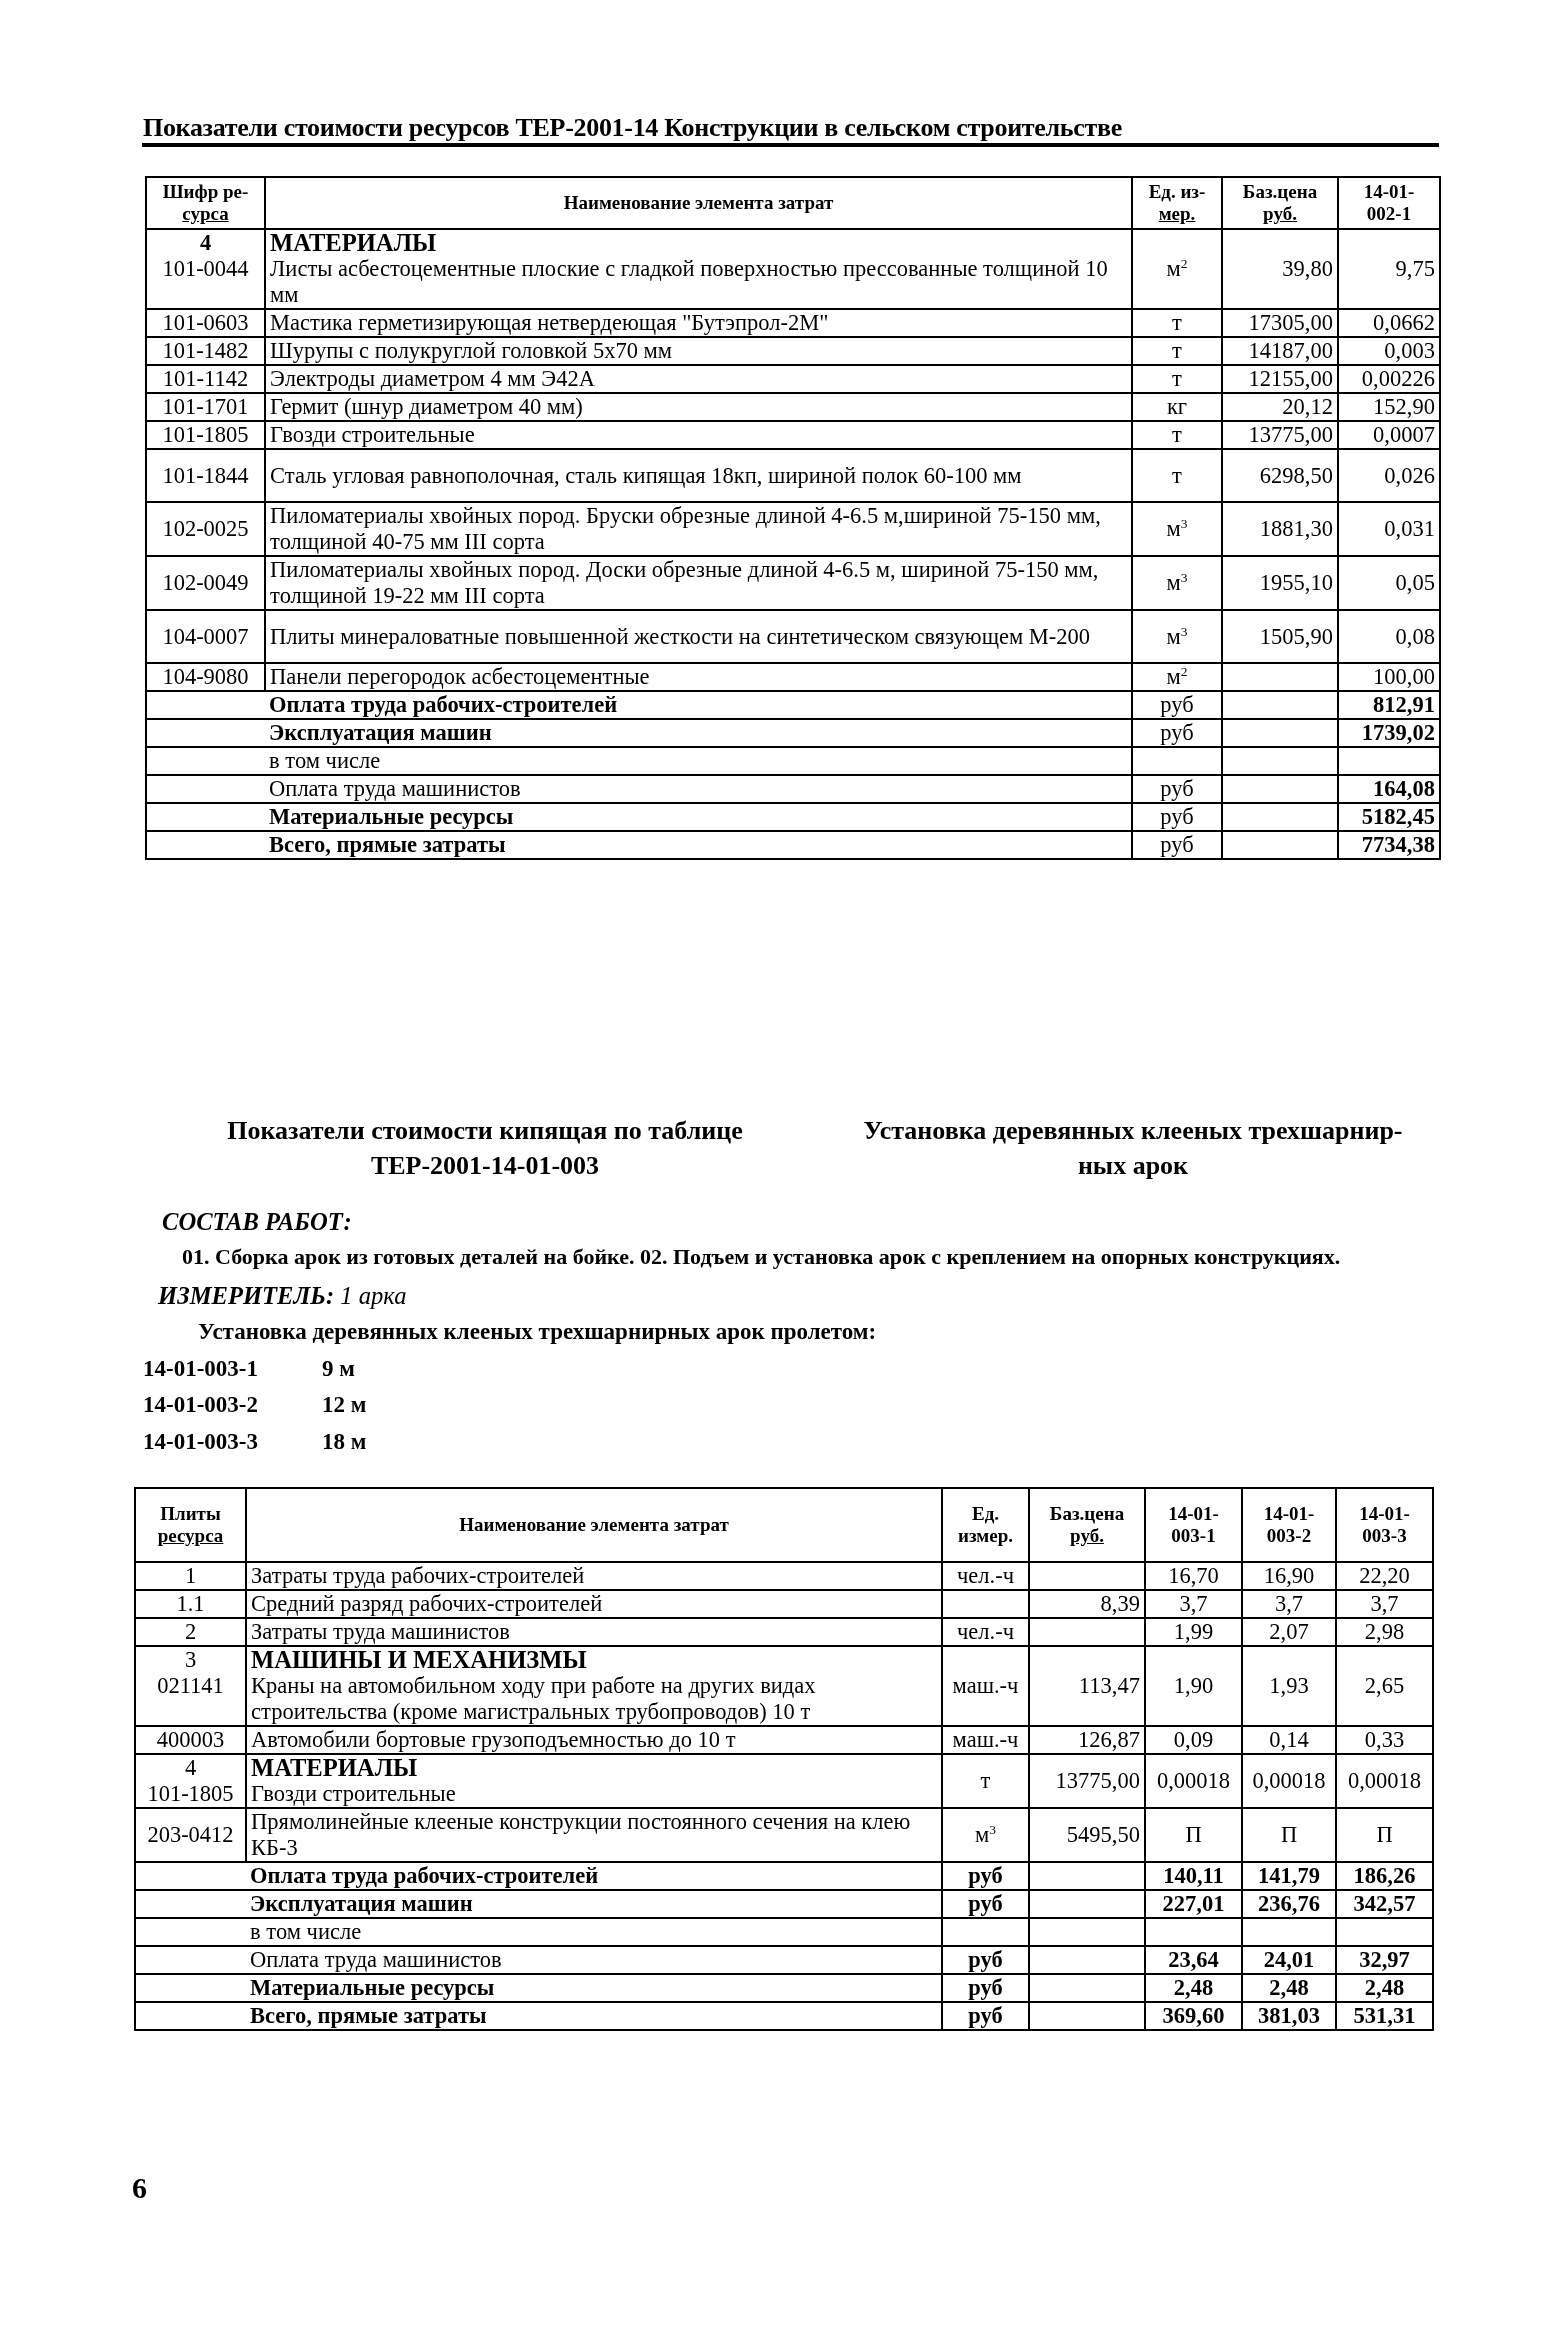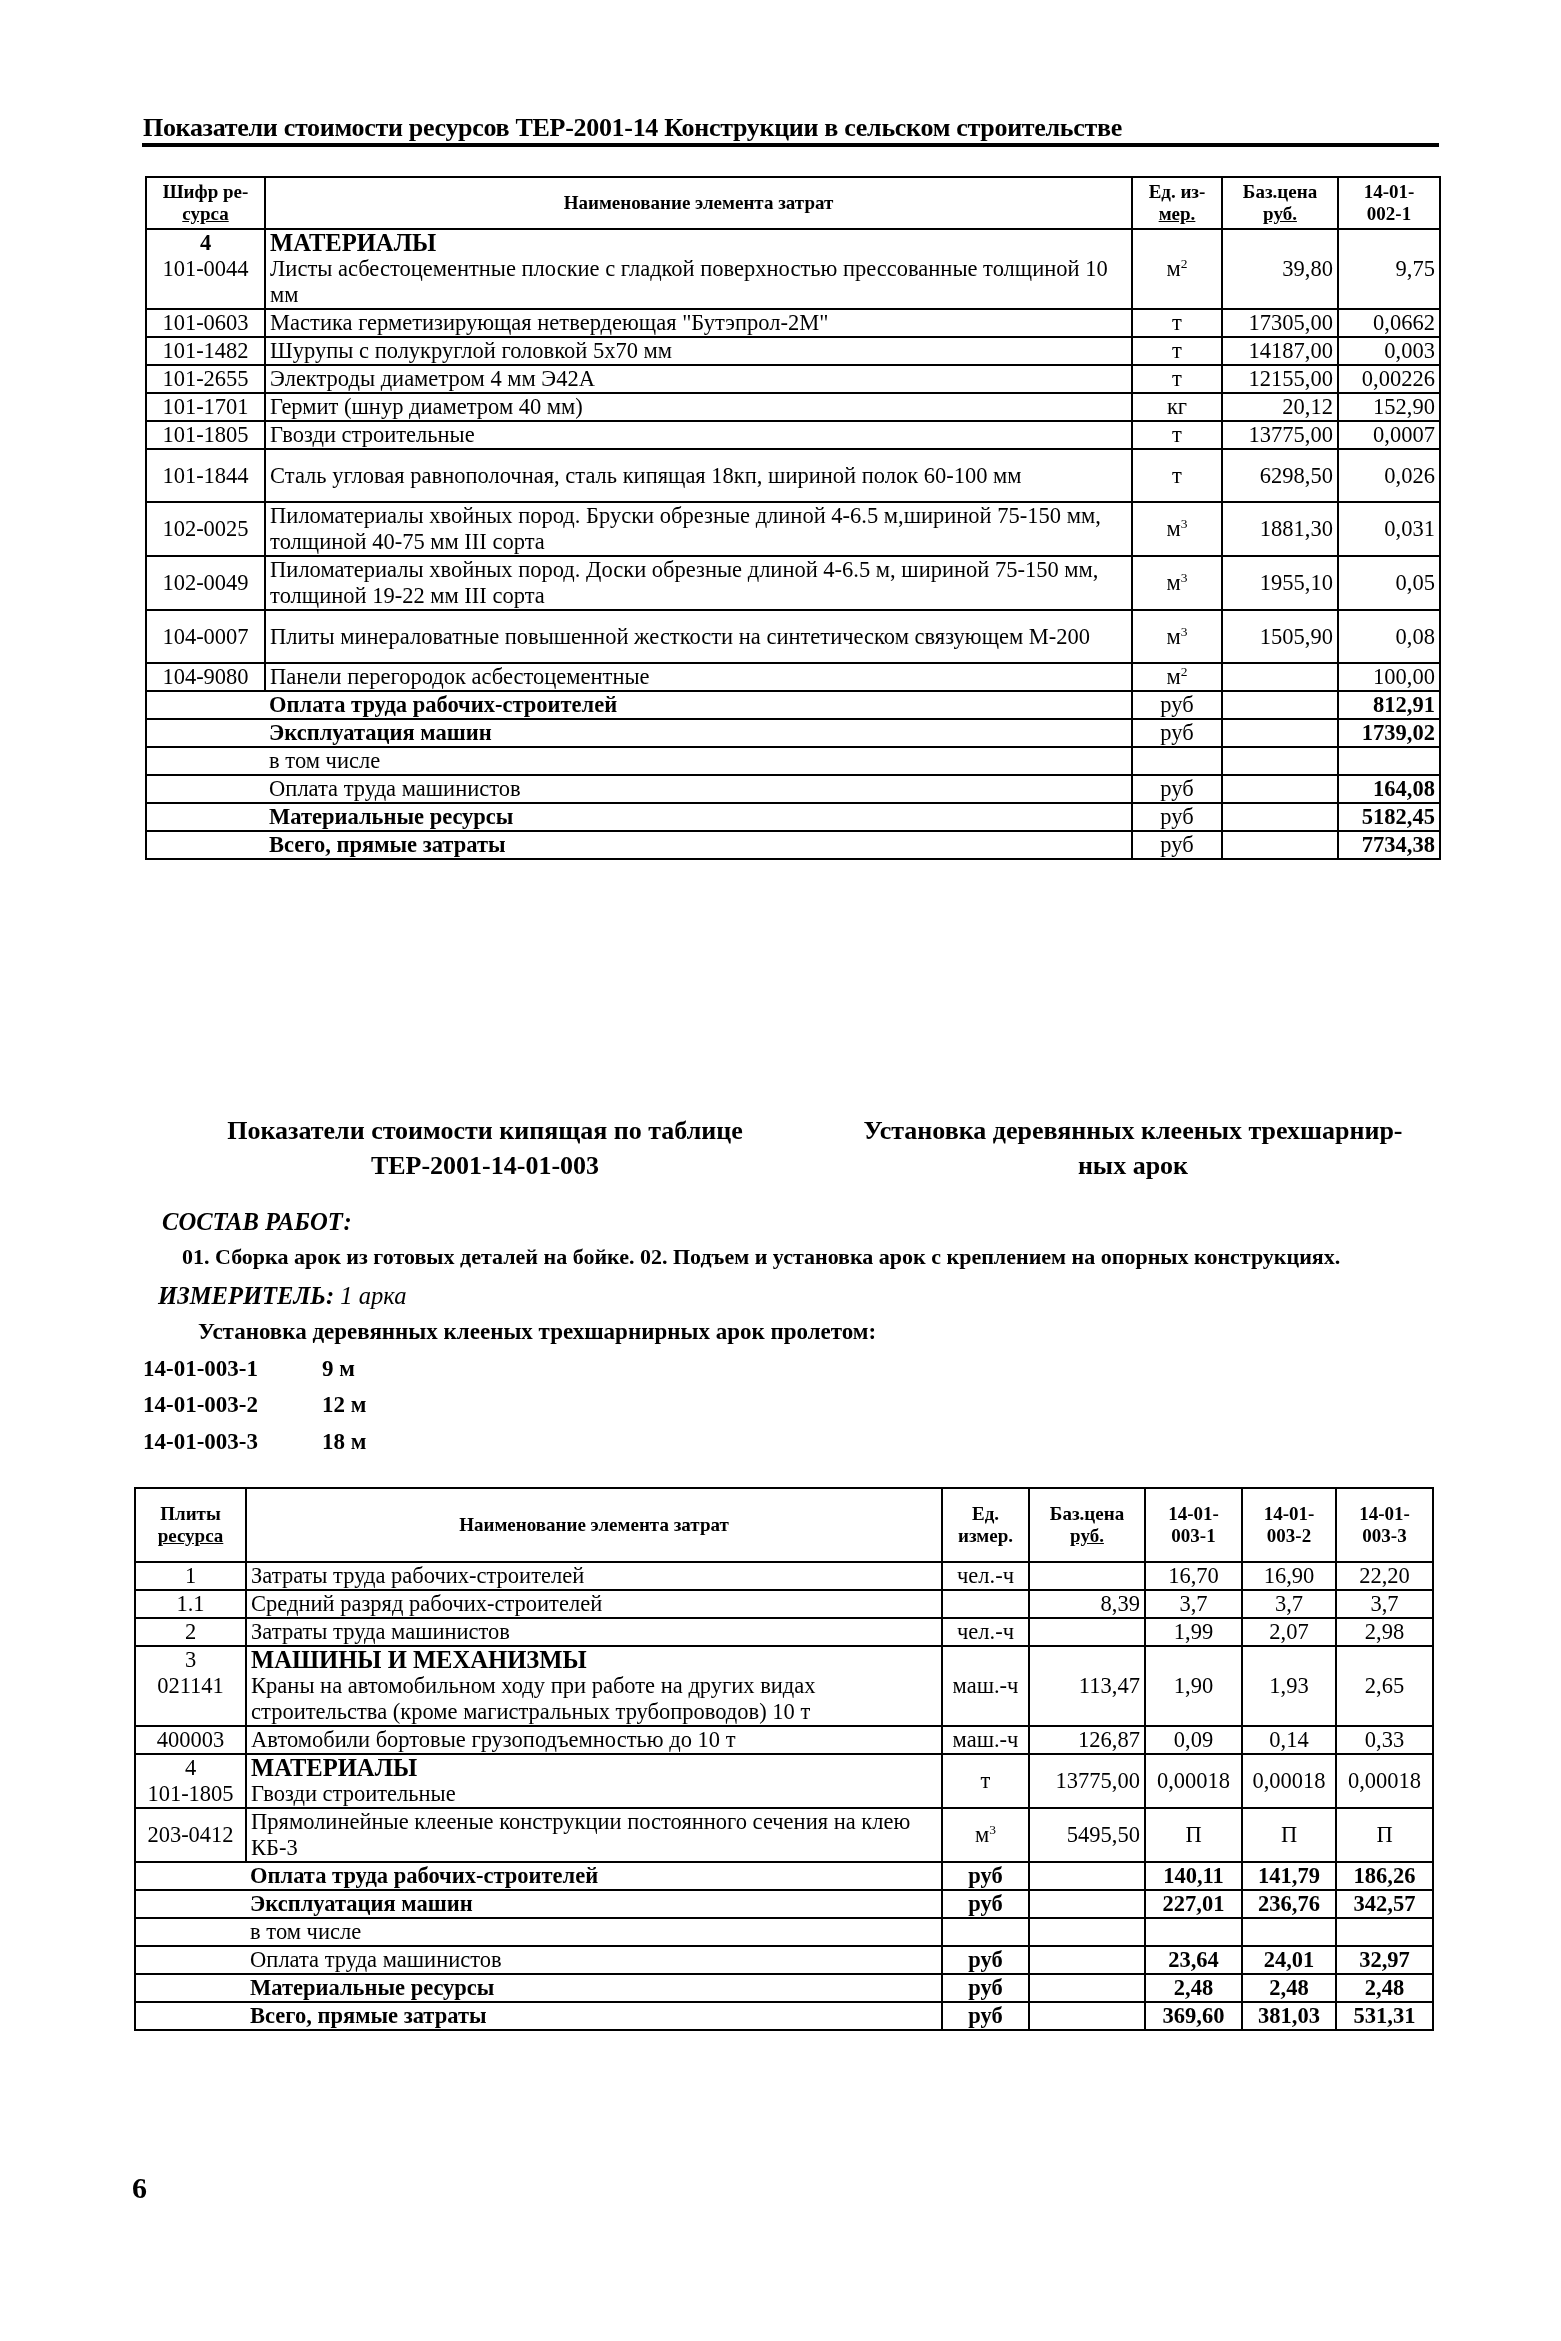--- a/index.html
+++ b/index.html
@@ -83,21 +83,21 @@
         <td class="r">0,0662</td>
       </tr>
       <tr style="height: 25px;">
         <td class="c">101-1482</td>
         <td>Шурупы с полукруглой головкой 5х70 мм</td>
         <td class="c"><span>т</span></td>
         <td class="r">14187,00</td>
         <td class="r">0,003</td>
       </tr>
       <tr style="height: 25px;">
-        <td class="c">101-2655</td>
+        <td class="c">101-1142</td>
         <td>Электроды диаметром 4 мм Э42А</td>
         <td class="c"><span>т</span></td>
         <td class="r">12155,00</td>
         <td class="r">0,00226</td>
       </tr>
       <tr style="height: 25px;">
         <td class="c">101-1701</td>
         <td>Гермит (шнур диаметром 40 мм)</td>
         <td class="c"><span>кг</span></td>
         <td class="r">20,12</td>

